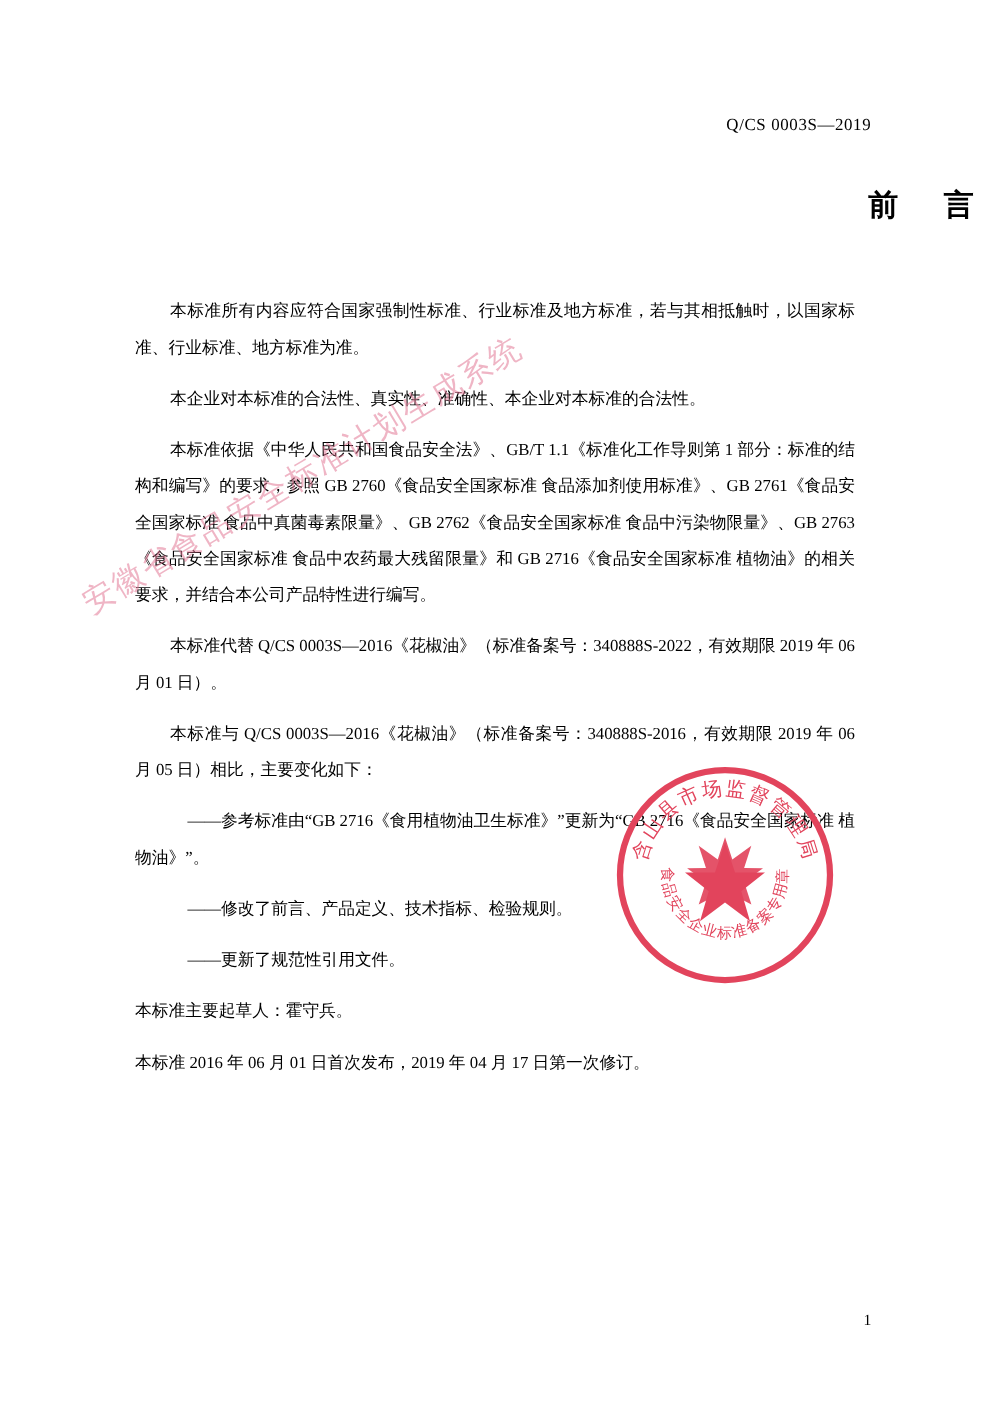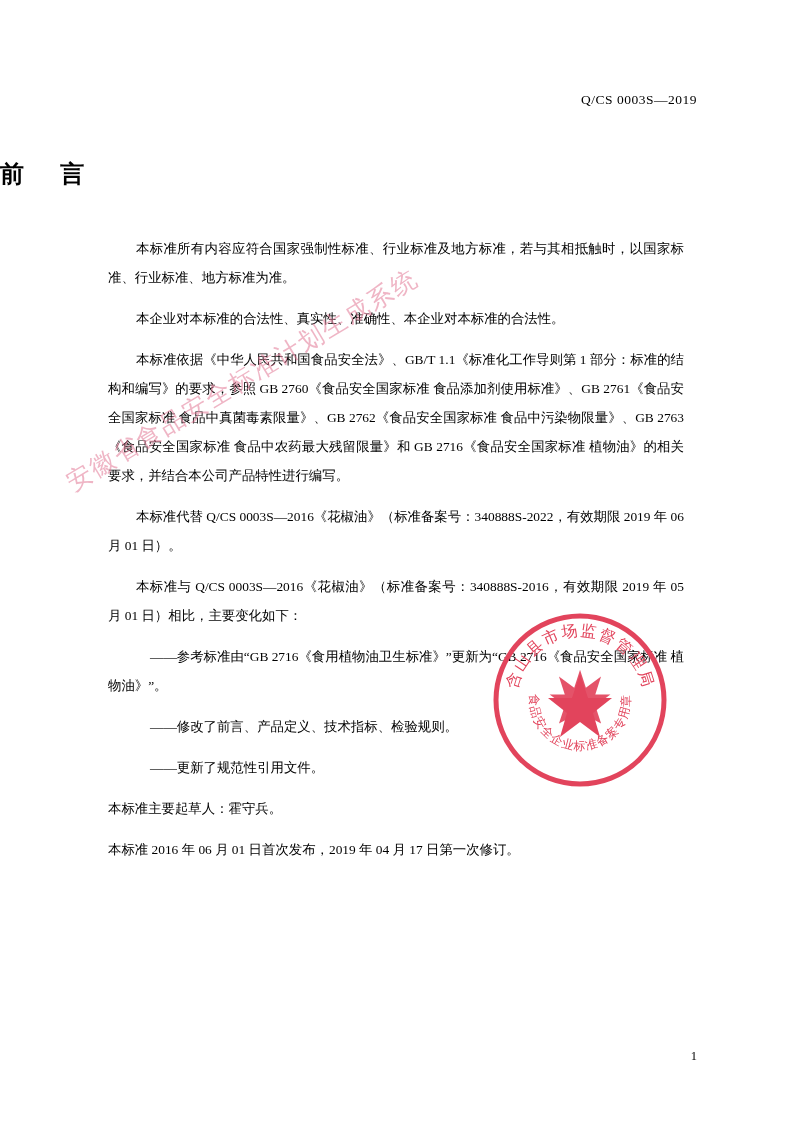--- a/index.html
+++ b/index.html
@@ -27,22 +27,22 @@
     top: 92px;
     font-size: 13.5px;
     letter-spacing: 0.5px;
     font-family: "Liberation Serif", serif;
     white-space: nowrap;
   }
   .doc-title {
     position: absolute;
     left: 0;
     right: 0;
-    top: 158px;
-    text-align: left;
+    top: 148px;
+    text-align: right;
     font-size: 24px;
     font-weight: bold;
     letter-spacing: 14px;
     font-family: "DejaVu Sans", sans-serif;
   }
   .body-text {
     position: absolute;
     left: 96px;
     top: 222px;
     width: 600px;
@@ -104,21 +104,21 @@
 
   <div class="header-code">Q/CS  0003S—2019</div>
 
   <div class="doc-title">前    言</div>
 
   <div class="body-text">
     <p class="indent2">本标准所有内容应符合国家强制性标准、行业标准及地方标准，若与其相抵触时，以国家标准、行业标准、地方标准为准。</p>
     <p class="indent2">本企业对本标准的合法性、真实性、准确性、本企业对本标准的合法性。</p>
     <p class="indent2">本标准依据《中华人民共和国食品安全法》、GB/T 1.1《标准化工作导则第 1 部分：标准的结构和编写》的要求，参照 GB 2760《食品安全国家标准  食品添加剂使用标准》、GB 2761《食品安全国家标准  食品中真菌毒素限量》、GB 2762《食品安全国家标准  食品中污染物限量》、GB 2763《食品安全国家标准  食品中农药最大残留限量》和 GB 2716《食品安全国家标准  植物油》的相关要求，并结合本公司产品特性进行编写。</p>
     <p class="indent2">本标准代替 Q/CS 0003S—2016《花椒油》（标准备案号：340888S-2022，有效期限 2019 年 06 月 01 日）。</p>
-    <p class="indent2">本标准与 Q/CS 0003S—2016《花椒油》（标准备案号：340888S-2016，有效期限 2019 年 05 月 01 日）相比，主要变化如下：</p>
+    <p class="indent2">本标准与 Q/CS 0003S—2016《花椒油》（标准备案号：340888S-2016，有效期限 2019 年 06 月 05 日）相比，主要变化如下：</p>
     <p class="indent-dash">——参考标准由“GB 2716《食用植物油卫生标准》”更新为“GB 2716《食品安全国家标准  植物油》”。</p>
     <p class="indent-dash">——修改了前言、产品定义、技术指标、检验规则。</p>
     <p class="indent-dash">——更新了规范性引用文件。</p>
     <p class="noindent">本标准主要起草人：霍守兵。</p>
     <p class="noindent">本标准 2016 年 06 月 01 日首次发布，2019 年 04 月 17 日第一次修订。</p>
   </div>
 
   <div class="watermark">安徽省食品安全标准计划生成系统</div>
 
   <div class="seal">

